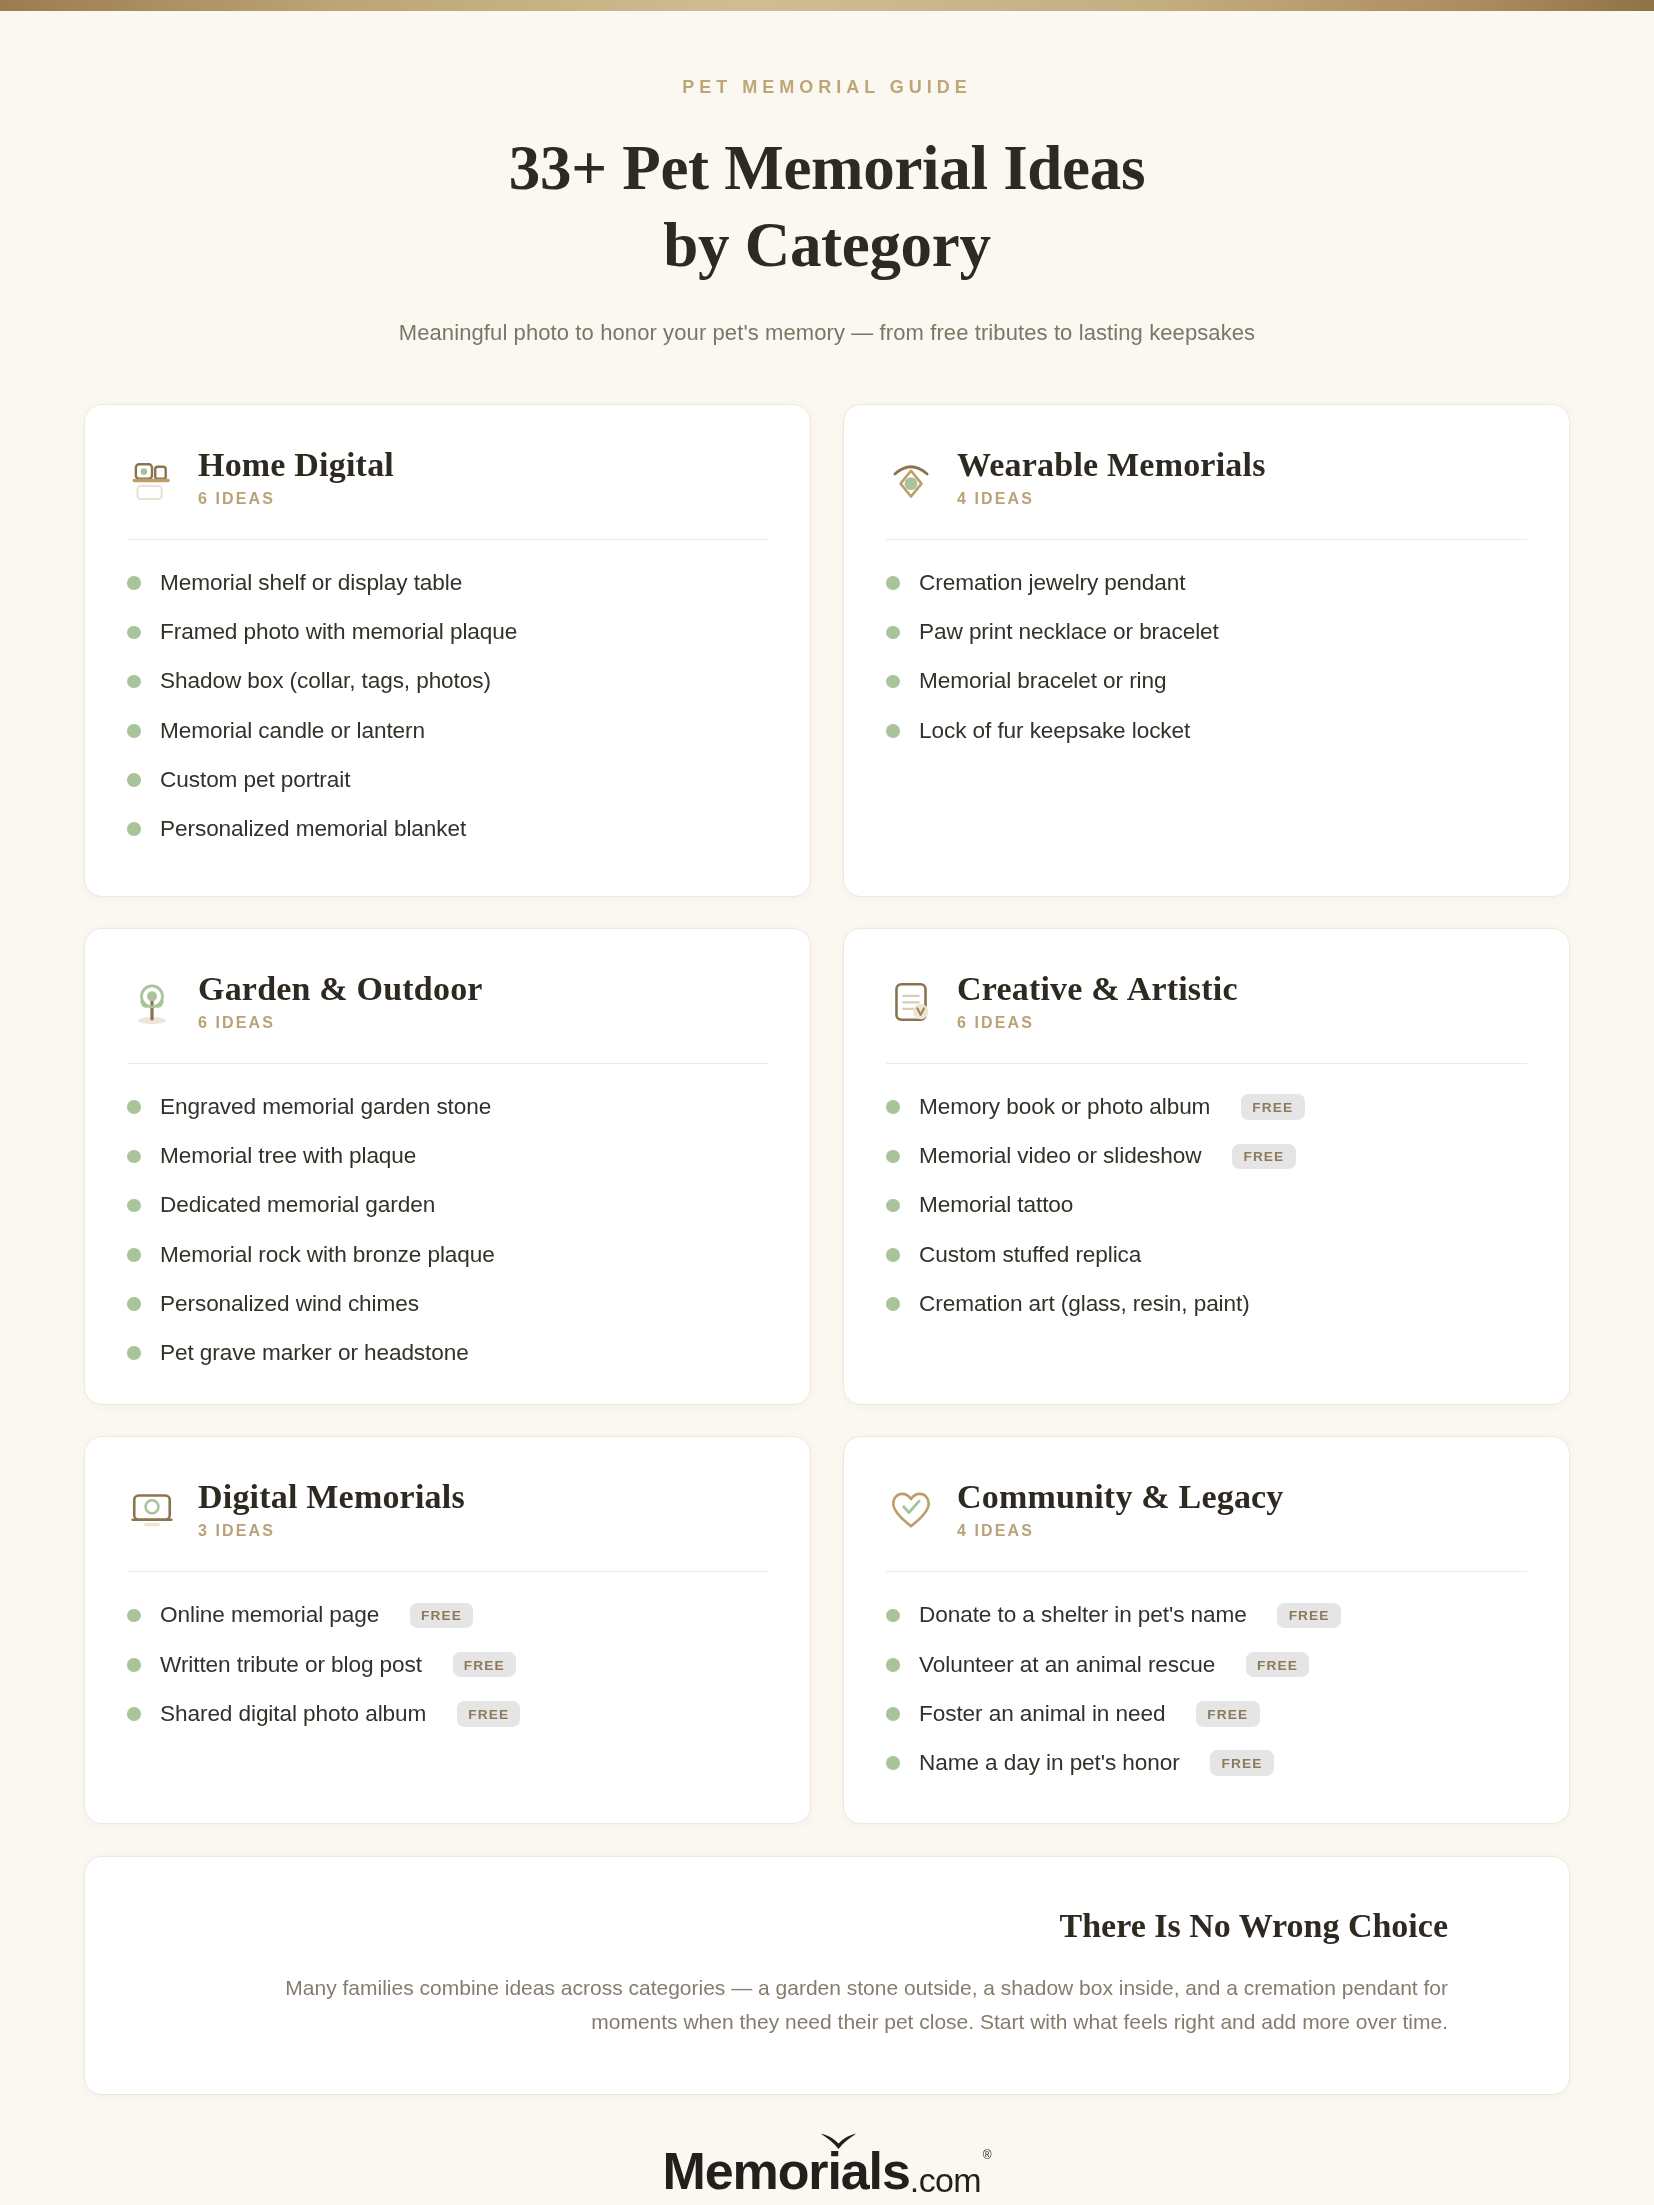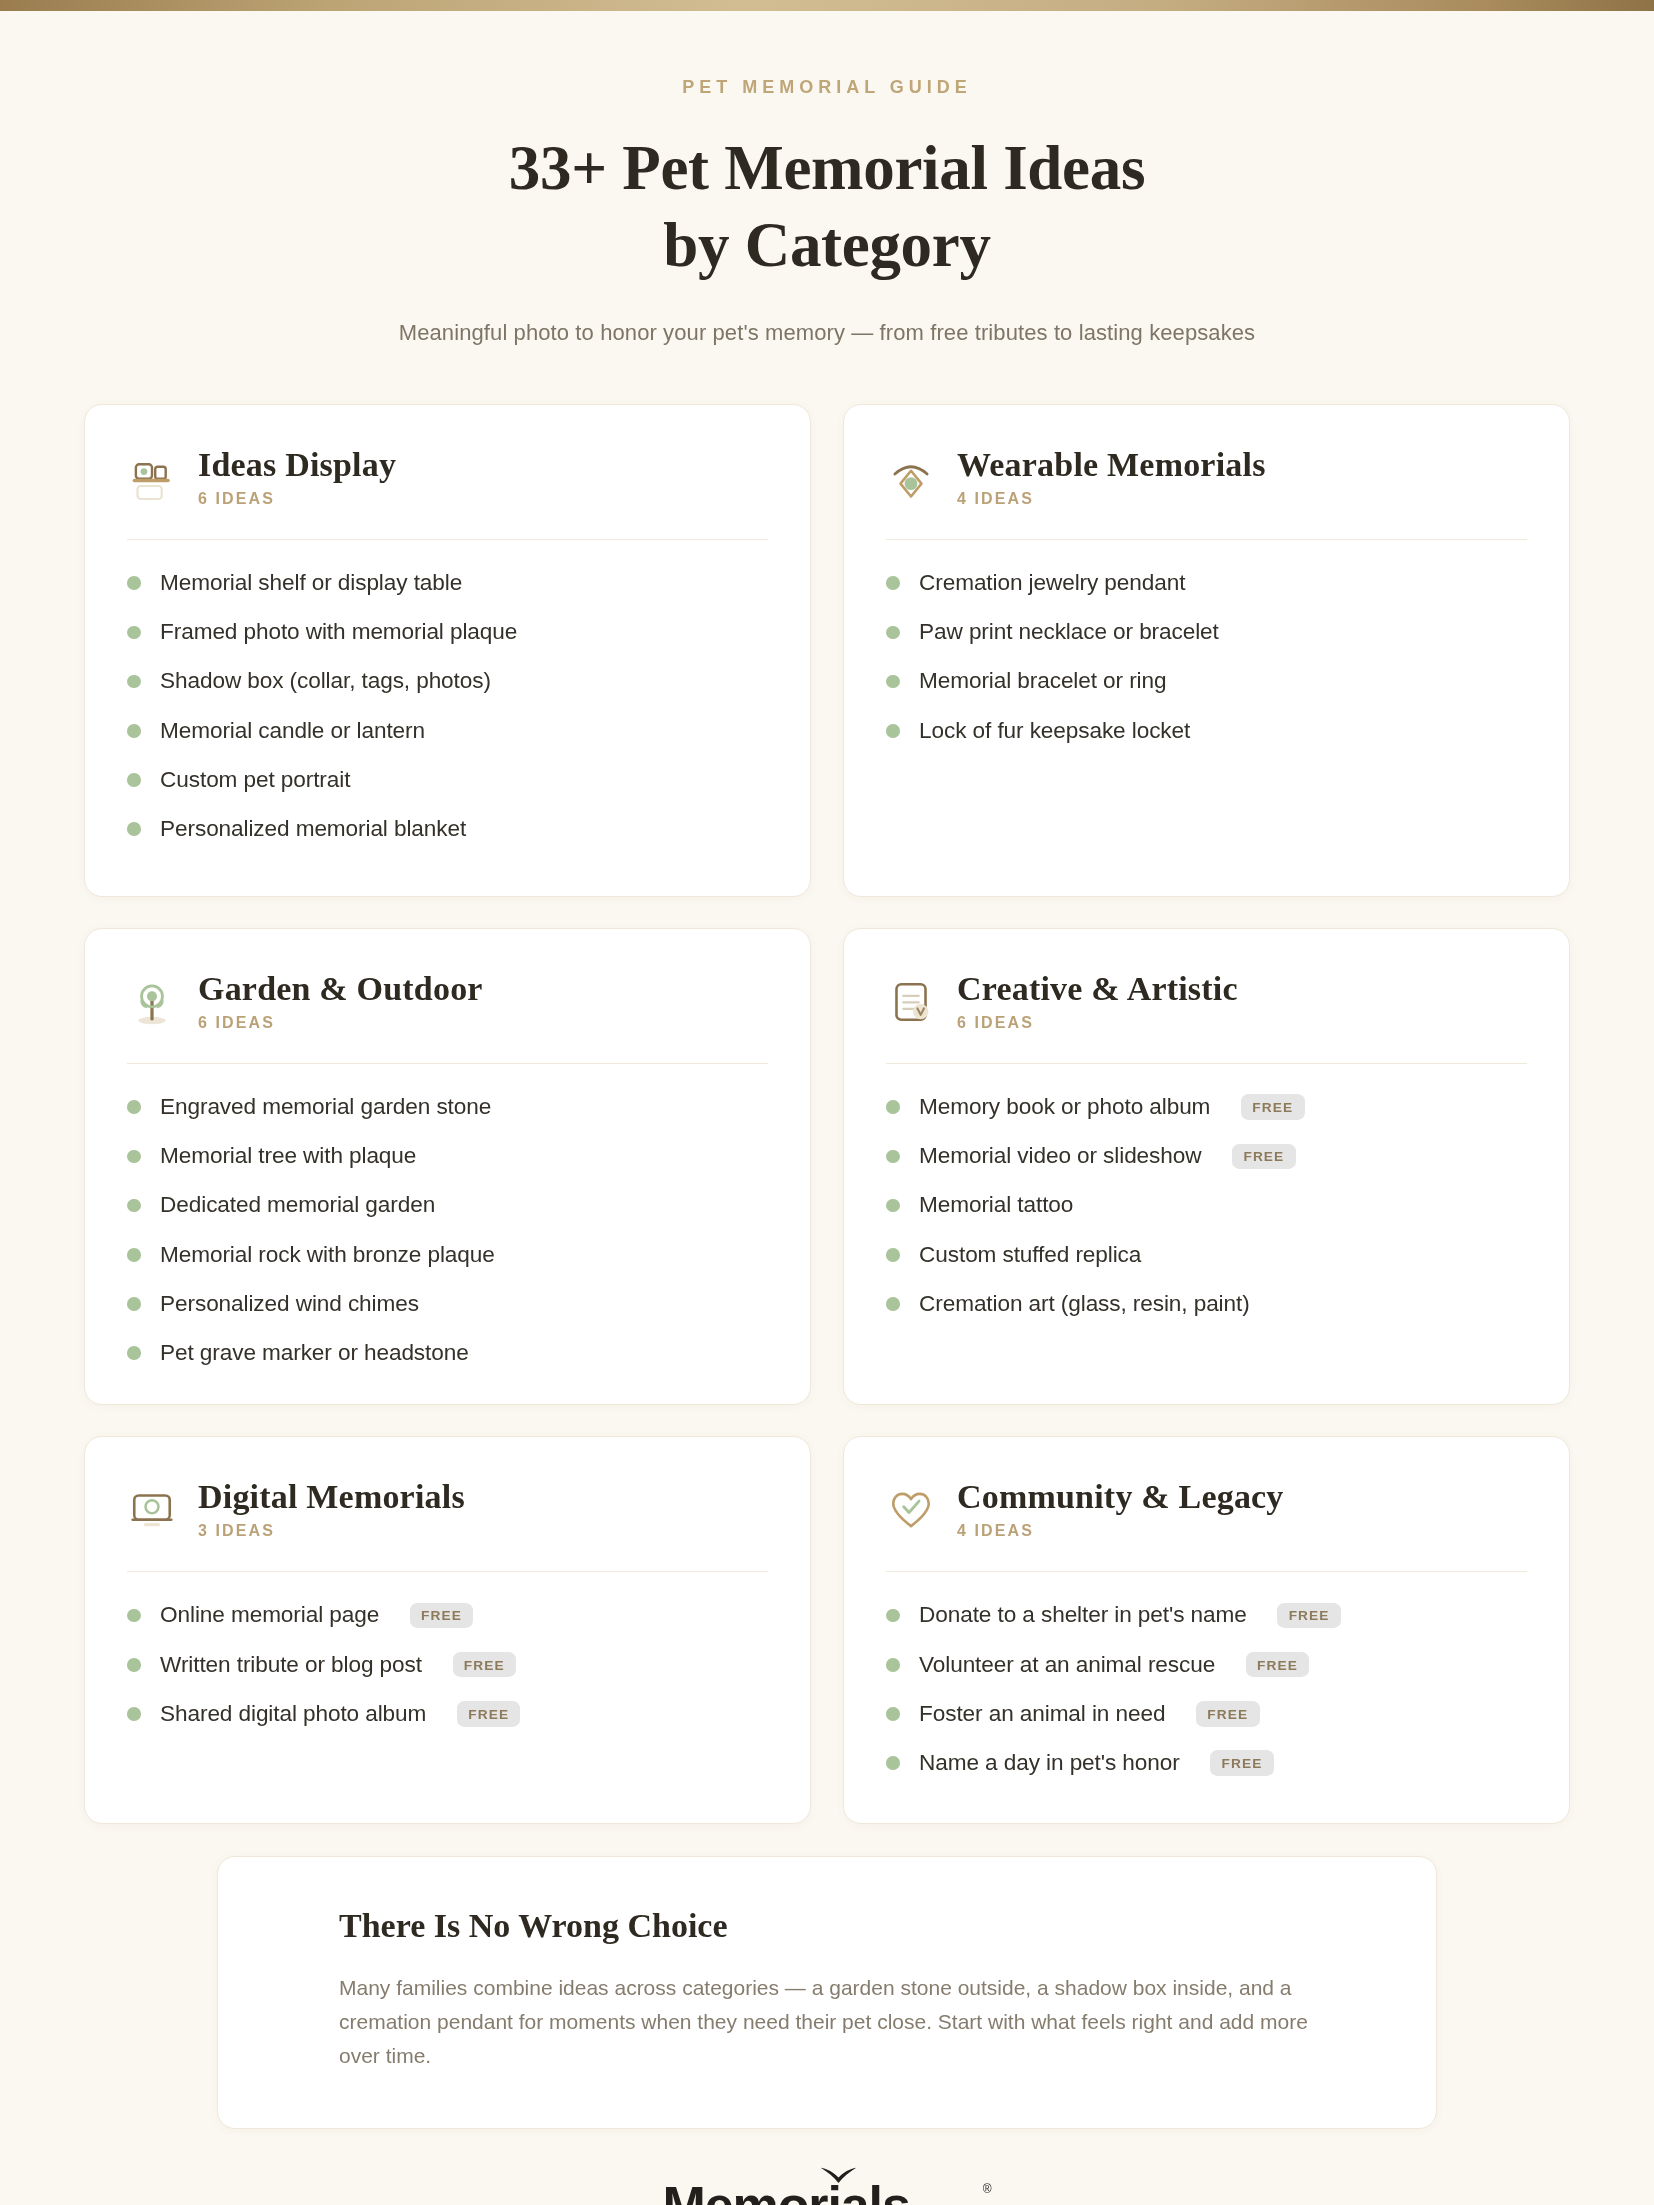--- a/index.html
+++ b/index.html
@@ -169,27 +169,27 @@
     color:#8C7A5B;
     background:#e5e5e5;
     border-radius:7.3px;
     padding:5.7px 11.3px 4.8px 11.3px;
     margin-left:11.3px;
     white-space:nowrap;
   }
 
   
   .closing {
-    width:1220px;
+    width:1486px;
     margin:32px auto 0 auto;
     background:#FFFFFF;
     border:0.8px solid #EFE8DA;
     border-radius:18px;
     padding:50px 121px 55px 121px;
-    text-align:left;
+    text-align:right;
     box-shadow:0 1.6px 8px rgba(120,100,70,0.045);
   }
   .closing-title {
     font-family:"Liberation Serif", serif;
     font-size:34px;
     font-weight:700;
     color:#2E2A22;
   }
   .closing-body {
     font-family:"Liberation Sans", sans-serif;
@@ -267,21 +267,21 @@
         <span class="cat-icon">
           <svg viewBox="0 0 62 62">
             <rect x="11" y="14" width="20" height="18" rx="4" fill="none" stroke="#8C7350" stroke-width="3"></rect>
             <circle cx="21" cy="23" r="4.2" fill="#A9C49A"></circle>
             <rect x="35" y="17" width="13" height="15" rx="3" fill="none" stroke="#8C7350" stroke-width="3"></rect>
             <rect x="7" y="32" width="46" height="4.4" rx="2.2" fill="#BE9D68"></rect>
             <rect x="13" y="41" width="30" height="16" rx="4" fill="none" stroke="#EAE2D2" stroke-width="2.6"></rect>
           </svg>
         </span>
         <span class="head-text">
-          <span class="cat-title">Ideas Display</span>
+          <span class="cat-title">Home Digital</span>
           <span class="cat-count">6 IDEAS</span>
         </span>
       </div>
       <ul class="idea-list">
         <li class="idea">
           <span class="dot"></span>
           <span class="idea-text">Memorial shelf or display table</span>
         </li>
         <li class="idea">
           <span class="dot"></span>

